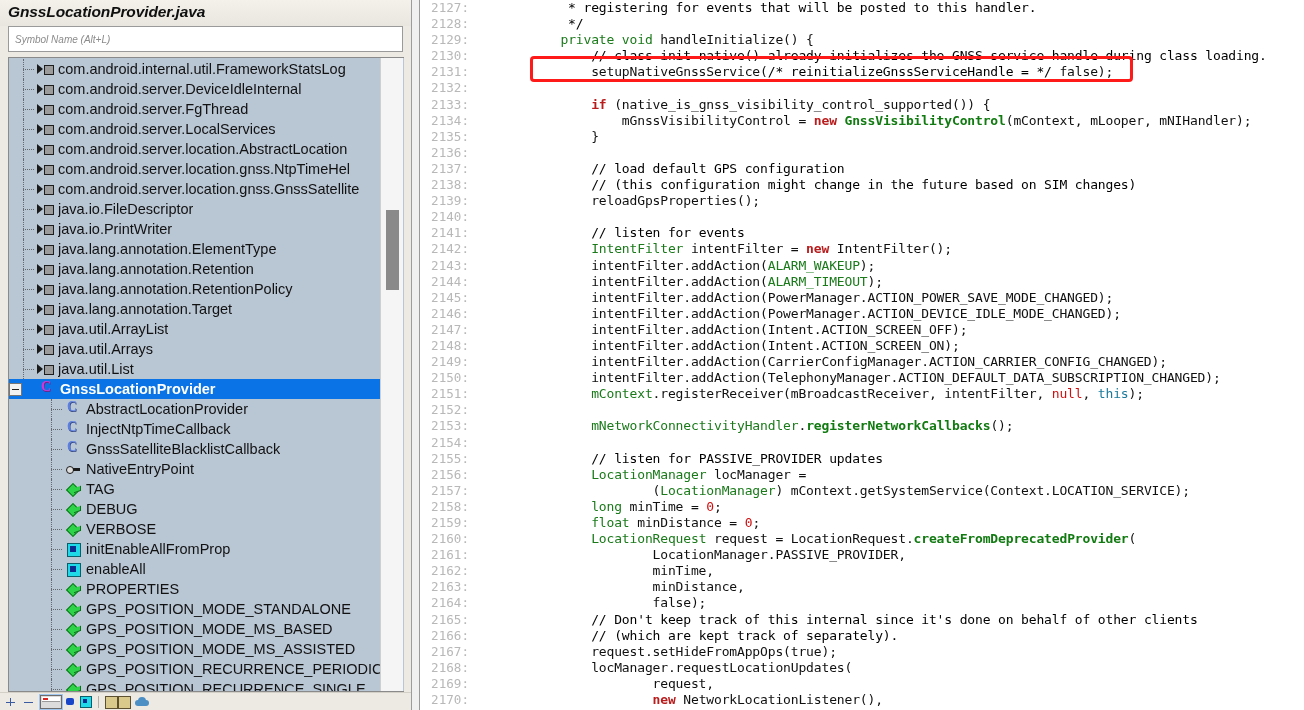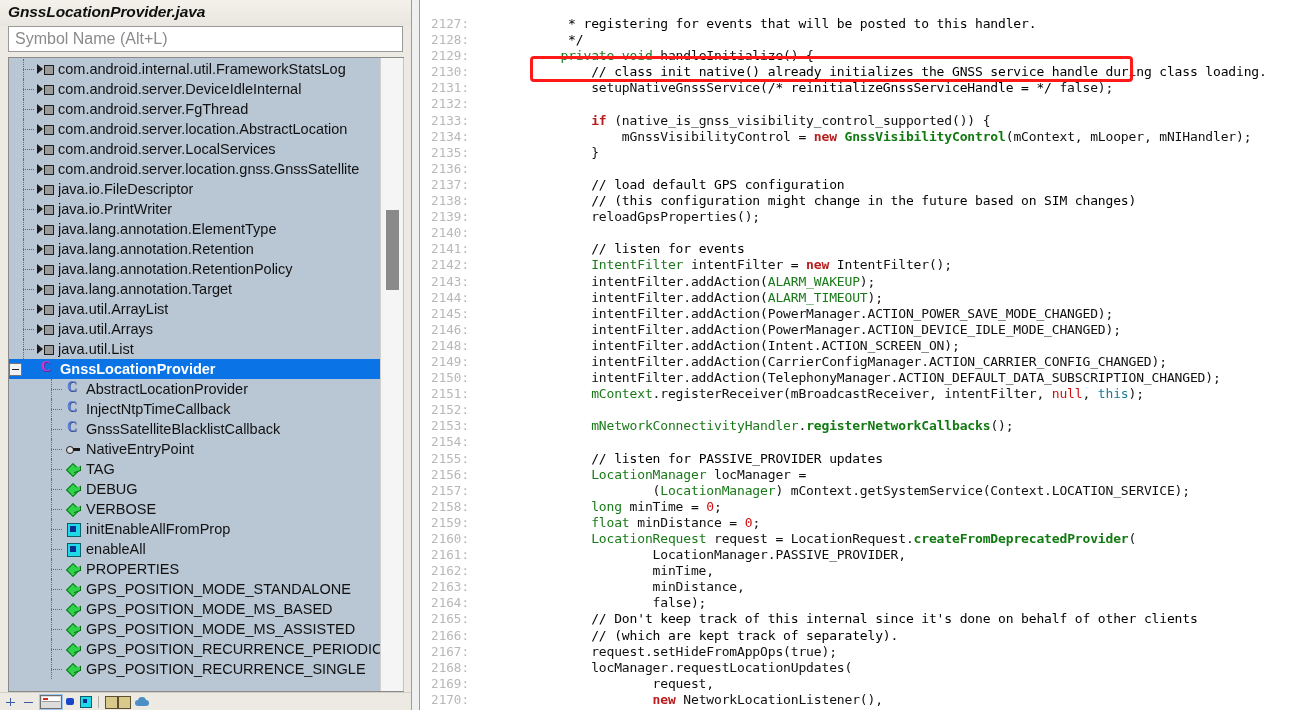--- a/index.html
+++ b/index.html
@@ -28,25 +28,26 @@
     color: #101010;
     background: linear-gradient(#f3f1ea,#e8e6de);
     white-space: nowrap;
     letter-spacing: -0.1px;
   }
   #symbol-search-wrap { padding: 0 6px 0 8px; }
   #symbol-search {
     width: 395px; height: 26px;
     border: 1px solid #9a9a9a;
     background: #ffffff;
-    font-size: 16px;
+    font-size: 10px;
     font-family: "Liberation Sans", sans-serif;
     color: #222;
     padding: 0 6px;
     outline: none;
+    font-style: italic;
   }
   #symbol-search::placeholder { color: #8b8b8b; }
 
   #tree-wrap {
     margin: 5px 0 0 8px;
     width: 396px;
     flex: 1;
     position: relative;
     background: #b9c6d4;
     border: 1px solid #8a8a8a;
@@ -250,21 +251,21 @@
     background: #f0f0f0;
     border-right: 1px solid #9a9a9a;
     flex: 0 0 auto;
   }
   #code-area {
     flex: 1;
     position: relative;
     font-family: "DejaVu Sans Mono", monospace;
     font-size: 13px;
     line-height: 16.1px;
-    padding-top: 16px;
+    padding-top: 0px;
   }
   .code-line {
     height: 16.1px;
     display: flex;
     align-items: center;
     white-space: pre;
   }
   .lnum {
     width: 56px;
     flex: 0 0 auto;
@@ -328,27 +329,33 @@
             <div class="tree-row">
               <span class="indent ind-14"></span>
               <span class="connector"></span>
               <span class="ico ico-import"></span>
               <span class="tree-label">com.android.server.FgThread</span>
             </div>
             <div class="tree-row">
               <span class="indent ind-14"></span>
               <span class="connector"></span>
               <span class="ico ico-import"></span>
+              <span class="tree-label">com.android.server.LocalServices</span>
+            </div>
+            <div class="tree-row">
+              <span class="indent ind-14"></span>
+              <span class="connector"></span>
+              <span class="ico ico-import"></span>
               <span class="tree-label">com.android.server.location.AbstractLocation</span>
             </div>
             <div class="tree-row">
               <span class="indent ind-14"></span>
               <span class="connector"></span>
               <span class="ico ico-import"></span>
-              <span class="tree-label">com.android.server.LocalServices</span>
+              <span class="tree-label">com.android.server.location.gnss.NtpTimeHel</span>
             </div>
             <div class="tree-row">
               <span class="indent ind-14"></span>
               <span class="connector"></span>
               <span class="ico ico-import"></span>
               <span class="tree-label">com.android.server.location.gnss.GnssSatellite</span>
             </div>
             <div class="tree-row">
               <span class="indent ind-14"></span>
               <span class="connector"></span>
@@ -534,20 +541,21 @@
         <div class="code-line"><span class="lnum">2137:</span><span class="ltext"><span class="c-pl">               </span><span class="c-cmt">// load default GPS configuration</span></span></div>
         <div class="code-line"><span class="lnum">2138:</span><span class="ltext"><span class="c-pl">               </span><span class="c-cmt">// (this configuration might change in the future based on SIM changes)</span></span></div>
         <div class="code-line"><span class="lnum">2139:</span><span class="ltext"><span class="c-pl">               reloadGpsProperties();</span></span></div>
         <div class="code-line"><span class="lnum">2140:</span><span class="ltext"><span class="c-pl"></span></span></div>
         <div class="code-line"><span class="lnum">2141:</span><span class="ltext"><span class="c-pl">               </span><span class="c-cmt">// listen for events</span></span></div>
         <div class="code-line"><span class="lnum">2142:</span><span class="ltext"><span class="c-pl">               </span><span class="c-typ">IntentFilter</span><span class="c-pl"> intentFilter = </span><span class="c-kw">new</span><span class="c-pl"> IntentFilter();</span></span></div>
         <div class="code-line"><span class="lnum">2143:</span><span class="ltext"><span class="c-pl">               intentFilter.addAction(</span><span class="c-fld">ALARM_WAKEUP</span><span class="c-pl">);</span></span></div>
         <div class="code-line"><span class="lnum">2144:</span><span class="ltext"><span class="c-pl">               intentFilter.addAction(</span><span class="c-fld">ALARM_TIMEOUT</span><span class="c-pl">);</span></span></div>
         <div class="code-line"><span class="lnum">2145:</span><span class="ltext"><span class="c-pl">               intentFilter.addAction(PowerManager.ACTION_POWER_SAVE_MODE_CHANGED);</span></span></div>
         <div class="code-line"><span class="lnum">2146:</span><span class="ltext"><span class="c-pl">               intentFilter.addAction(PowerManager.ACTION_DEVICE_IDLE_MODE_CHANGED);</span></span></div>
+        <div class="code-line"><span class="lnum">2147:</span><span class="ltext"><span class="c-pl">               intentFilter.addAction(Intent.ACTION_SCREEN_OFF);</span></span></div>
         <div class="code-line"><span class="lnum">2148:</span><span class="ltext"><span class="c-pl">               intentFilter.addAction(Intent.ACTION_SCREEN_ON);</span></span></div>
         <div class="code-line"><span class="lnum">2149:</span><span class="ltext"><span class="c-pl">               intentFilter.addAction(CarrierConfigManager.ACTION_CARRIER_CONFIG_CHANGED);</span></span></div>
         <div class="code-line"><span class="lnum">2150:</span><span class="ltext"><span class="c-pl">               intentFilter.addAction(TelephonyManager.ACTION_DEFAULT_DATA_SUBSCRIPTION_CHANGED);</span></span></div>
         <div class="code-line"><span class="lnum">2151:</span><span class="ltext"><span class="c-pl">               </span><span class="c-fld">mContext</span><span class="c-pl">.registerReceiver(mBroadcastReceiver, intentFilter, </span><span class="c-null">null</span><span class="c-pl">, </span><span class="c-this">this</span><span class="c-pl">);</span></span></div>
         <div class="code-line"><span class="lnum">2152:</span><span class="ltext"><span class="c-pl"></span></span></div>
         <div class="code-line"><span class="lnum">2153:</span><span class="ltext"><span class="c-pl">               </span><span class="c-fld">mNetworkConnectivityHandler</span><span class="c-pl">.</span><span class="c-fn">registerNetworkCallbacks</span><span class="c-pl">();</span></span></div>
         <div class="code-line"><span class="lnum">2154:</span><span class="ltext"><span class="c-pl"></span></span></div>
         <div class="code-line"><span class="lnum">2155:</span><span class="ltext"><span class="c-pl">               </span><span class="c-cmt">// listen for PASSIVE_PROVIDER updates</span></span></div>
         <div class="code-line"><span class="lnum">2156:</span><span class="ltext"><span class="c-pl">               </span><span class="c-typ">LocationManager</span><span class="c-pl"> locManager =</span></span></div>
         <div class="code-line"><span class="lnum">2157:</span><span class="ltext"><span class="c-pl">                       (</span><span class="c-typ">LocationManager</span><span class="c-pl">) mContext.getSystemService(Context.LOCATION_SERVICE);</span></span></div>

